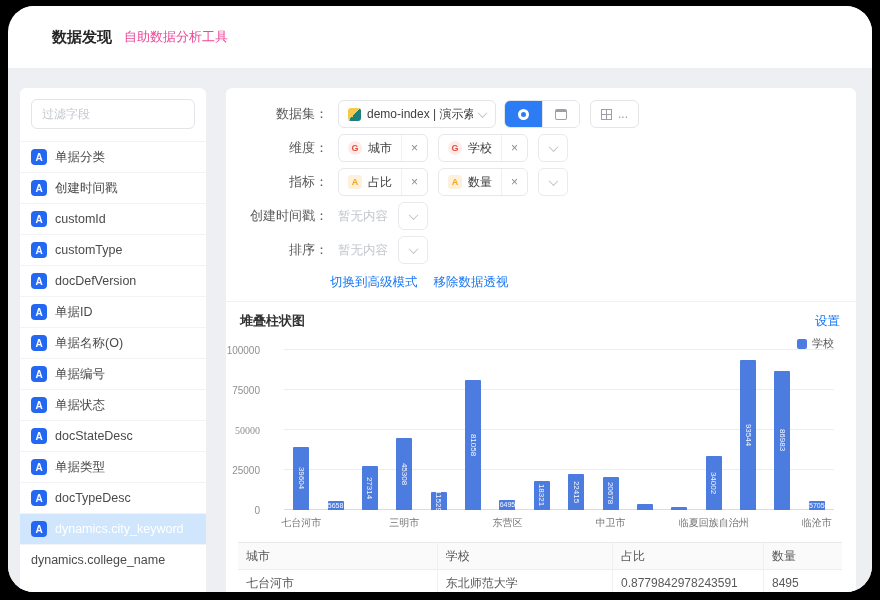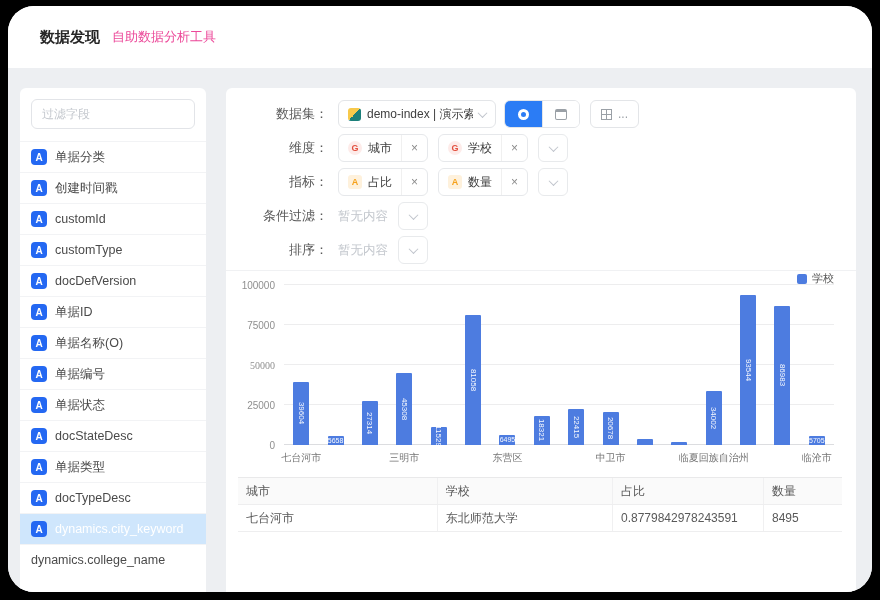--- a/index.html
+++ b/index.html
@@ -7,21 +7,21 @@
   body {
     background:#000;
     font-family:"Liberation Sans","DejaVu Sans",sans-serif;
     position:relative; overflow:hidden;
   }
   .window {
     position:absolute; left:8px; top:6px; width:864px; height:586px;
     background:#fff; border-radius:26px; overflow:hidden;
   }
   
-  .app-header { height:62px; display:flex; align-items:center; padding-left:32px; background:#fff; }
+  .app-header { height:62px; display:flex; align-items:center; padding-left:32px; background:#fff;margin-left:12px; }
   .app-title { font-size:15px; font-weight:bold; color:#262626; }
   .app-subtitle { font-size:13px; color:#ec4899; margin-left:12px; }
   
   .content {
     position:absolute; top:62px; left:0; right:0; bottom:-14px;
     background:#edeff2; padding:20px 10px 0 12px; display:flex; gap:20px;
   }
   .card { background:#fff; border-radius:6px 6px 0 0; }
   
   .sidebar { width:186px; flex:none; overflow:hidden; }
@@ -82,21 +82,21 @@
     display:flex; align-items:center; justify-content:center; background:#fff; cursor:pointer; }
   .muted { font-size:12.5px; color:#c3c7cd; margin-right:10px; }
   .links-row { margin-left:92px; display:flex; gap:16px; padding:4px 0 8px 0; }
   .blue-link { color:#1977f3; font-size:12.5px; cursor:pointer; text-decoration:none; }
   .panel-divider { border-top:1px solid #f0f1f3; margin:2px -14px 0 -12px; }
   
   .chart-header { display:flex; justify-content:space-between; align-items:center; padding:10px 2px 6px 2px; }
   .chart-title { font-size:13px; font-weight:bold; color:#333; }
   .chart-wrap { position:relative; height:198px; }
   .y-axis { position:absolute; left:0; top:14px; bottom:24px; width:38px; }
-  .y-tick { position:absolute; right:1px; transform:translateY(50%); font-size:10px; color:#8f8f8f;text-align:center; }
+  .y-tick { position:absolute; right:16px; transform:translateY(50%); font-size:10px; color:#8f8f8f;text-align:center; }
   .plot { position:absolute; left:46px; right:8px; top:14px; bottom:24px; }
   .gridline { position:absolute; left:0; right:0; height:1px; background:#ededee; }
   .gridline.zero { background:#dcdde0; }
   .bar { position:absolute; bottom:0; width:16px; transform:translateX(-50%); overflow:hidden; border-radius:1px 1px 0 0; }
   .bar-label-v { position:absolute; left:50%; top:50%; transform:translate(-50%,-50%);
     writing-mode:vertical-rl; font-size:8px; color:rgba(255,255,255,.95); white-space:nowrap; }
   .bar-label-h { position:absolute; left:50%; top:1px; transform:translateX(-50%);
     font-size:7px; color:rgba(255,255,255,.95); white-space:nowrap; }
   .x-axis { position:absolute; left:46px; right:8px; bottom:2px; height:16px; }
   .x-label { position:absolute; transform:translateX(-50%); font-size:10px; color:#757575; white-space:nowrap; }
@@ -252,38 +252,46 @@
               </span>
               <span class="tag-close">×</span>
             </div>
           </span>
         <div class="dd-btn">
           <span class="chev"></span>
         </div>
       </div>
 
       <div class="form-row">
-        <span class="row-label">条件过滤：</span>
+        <span class="row-label">创建时间戳：</span>
         <span class="muted">暂无内容</span>
         <div class="dd-btn">
           <span class="chev"></span>
         </div>
       </div>
 
       <div class="form-row">
         <span class="row-label">排序：</span>
         <span class="muted">暂无内容</span>
         <div class="dd-btn">
           <span class="chev"></span>
         </div>
       </div>
 
+      <div class="links-row">
+        <a class="blue-link">切换到高级模式</a>
+        <a class="blue-link">移除数据透视</a>
+      </div>
 
       <div class="panel-divider"></div>
 
+      <div class="chart-header">
+        <span class="chart-title">堆叠柱状图</span>
+        <a class="blue-link">设置</a>
+      </div>
 
       <div class="chart-wrap">
         <div class="y-axis" id="y-axis">
             <span class="y-tick" style="bottom: 0%;">0</span>
             <span class="y-tick" style="bottom: 25%;">25000</span>
             <span class="y-tick" style="bottom: 50%; font-family: Liberation Serif, serif;">50000</span>
             <span class="y-tick" style="bottom: 75%; margin-left: 11px;">75000</span>
             <span class="y-tick" style="bottom: 100%;">100000</span>
           </div>
         <div class="plot" id="plot">

